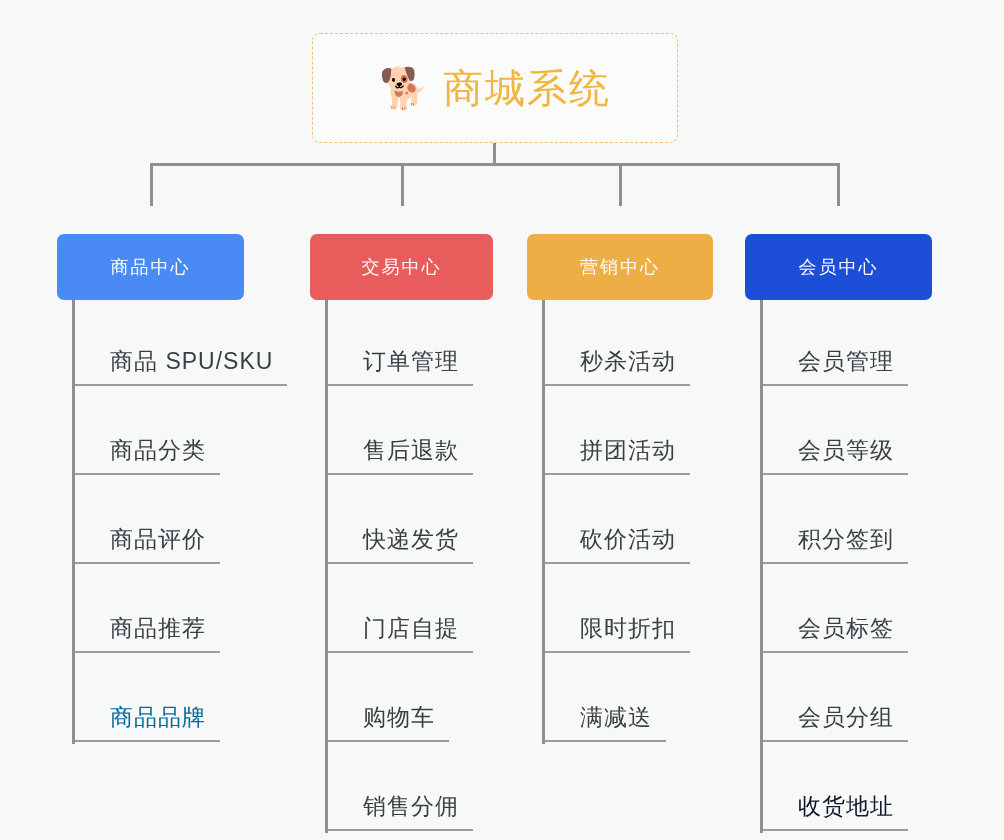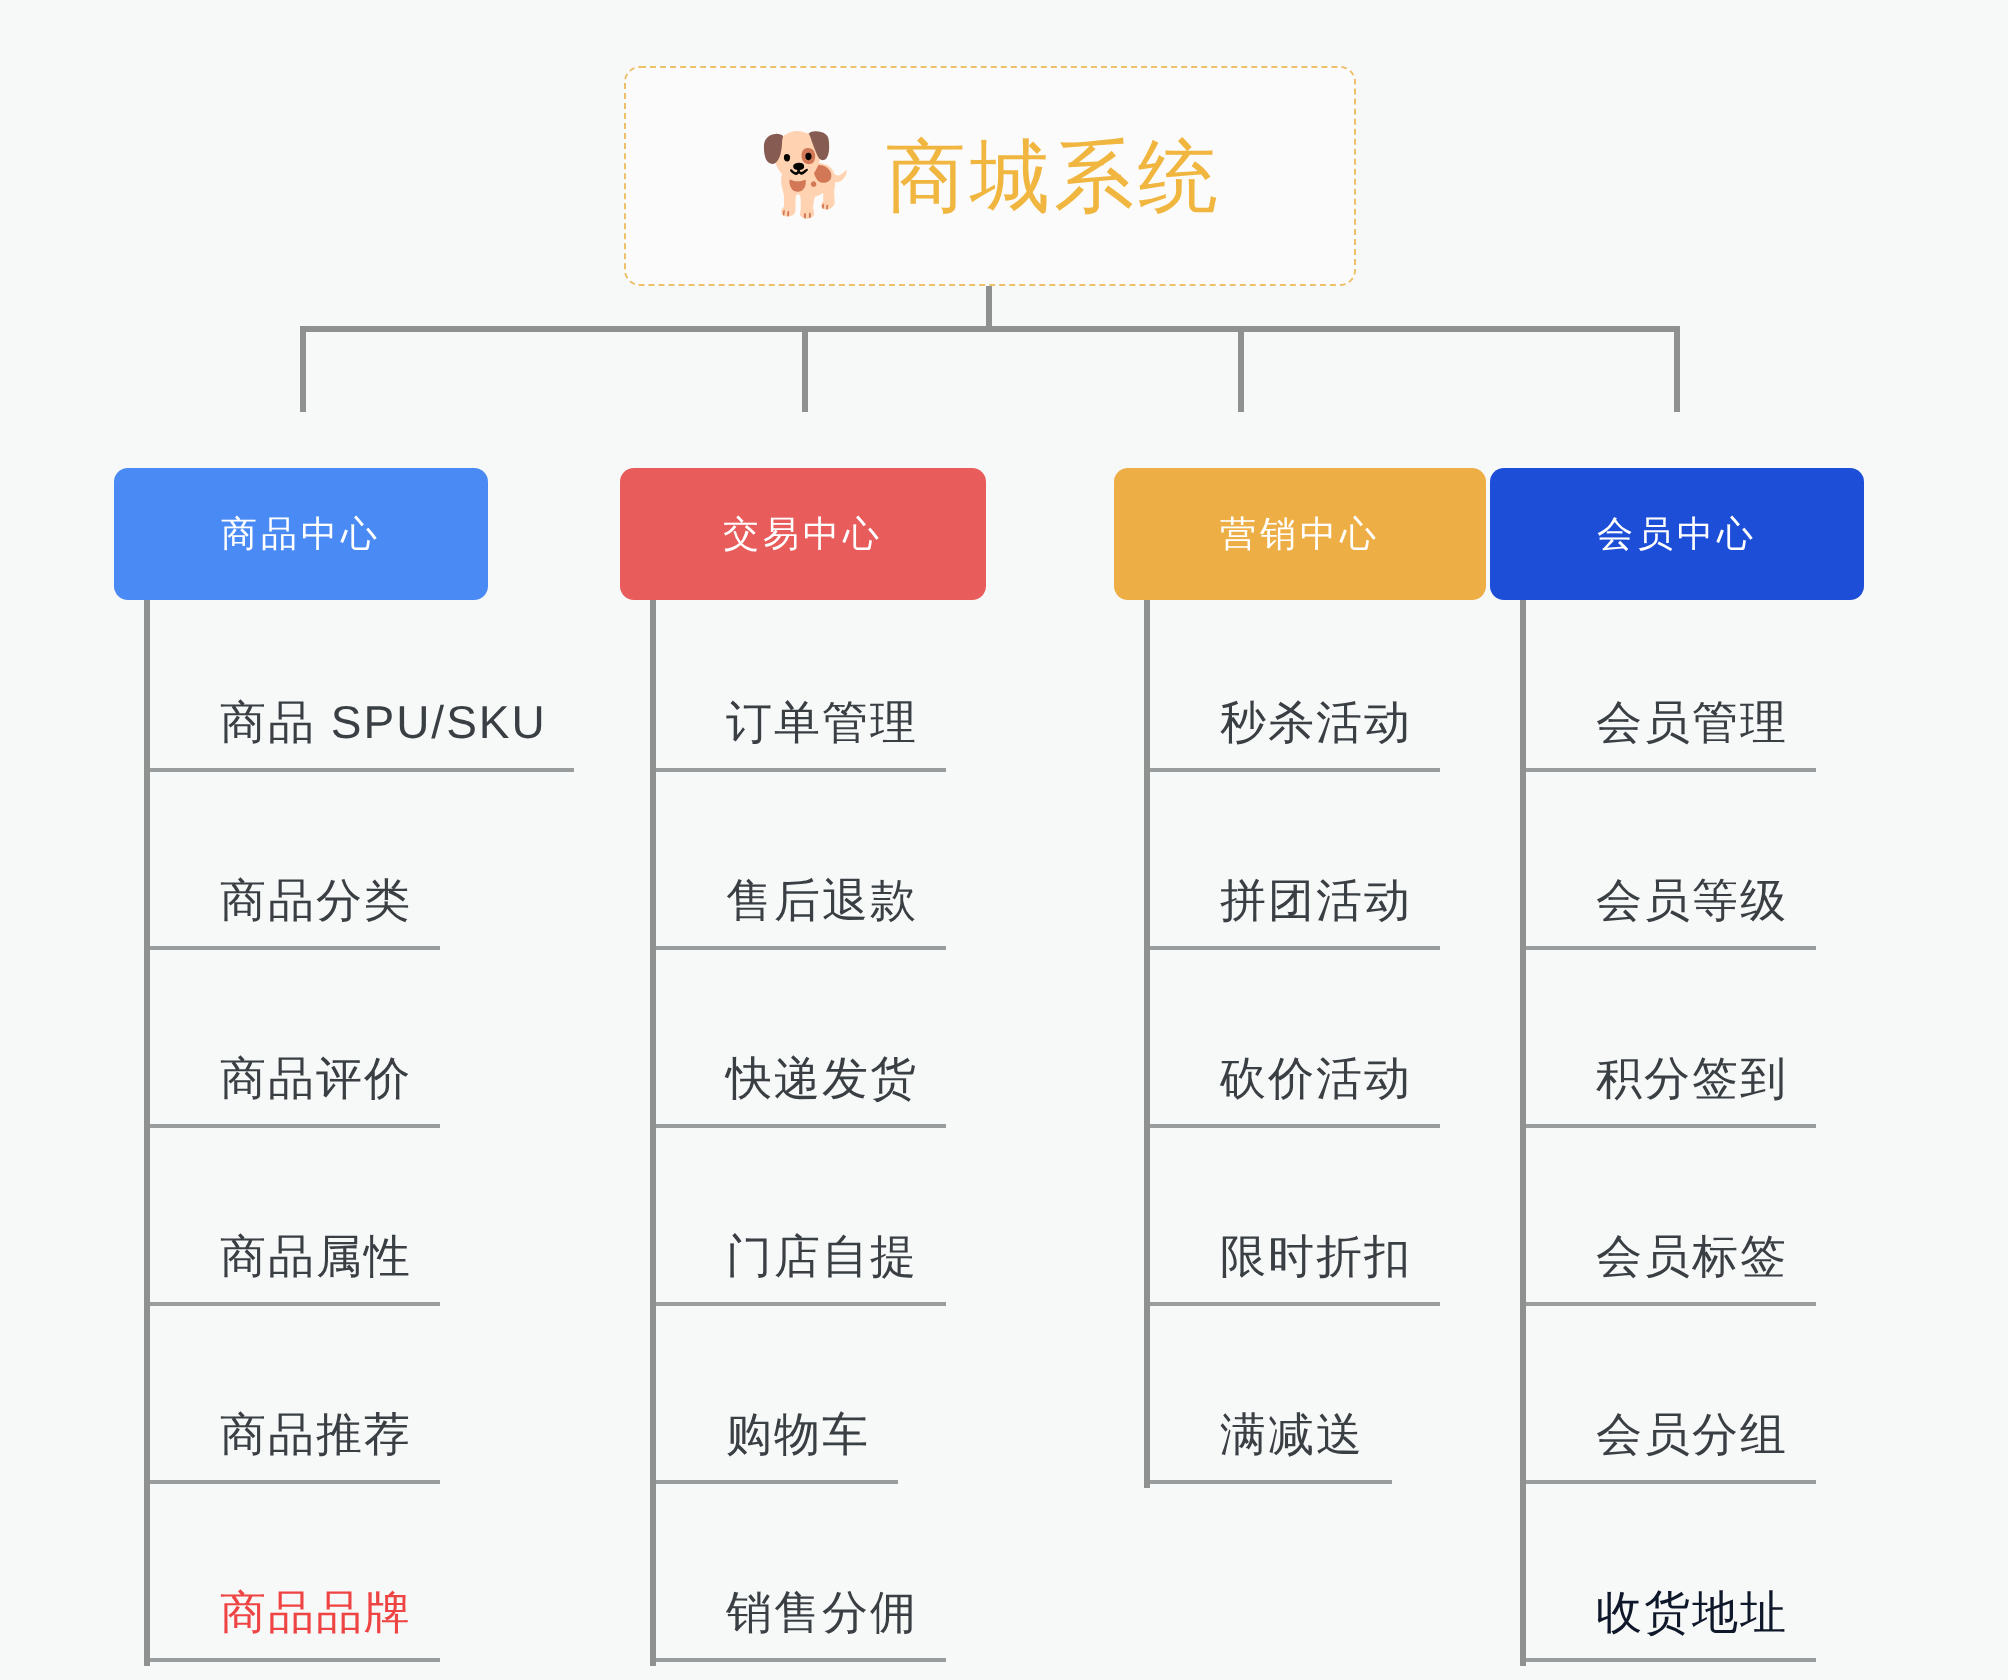--- a/index.html
+++ b/index.html
@@ -78,21 +78,21 @@
   .conn-drop.d3 { left: 619px; }
   .conn-drop.d4 { left: 837px; }
 
   
   .branch {
     position: absolute;
     top: 206px;
   }
   .branch.b1 { left: 57px;  width: 187px; }
   .branch.b2 { left: 310px; width: 183px; }
-  .branch.b3 { left: 557px; width: 186px; }
+  .branch.b3 { left: 527px; width: 186px; }
   .branch.b4 { left: 745px; width: 187px; }
 
   .branch-header {
     box-sizing: border-box;
     width: 100%;
     height: 66px;
     border-radius: 7px;
     display: flex;
     align-items: center;
     justify-content: center;
@@ -162,27 +162,24 @@
       <div class="leaf">
           <span class="leaf-label" style="color: rgb(58, 63, 68); border-bottom-color: rgb(154, 157, 157);">商品 SPU/SKU</span>
         </div>
       <div class="leaf">
           <span class="leaf-label" style="color: rgb(58, 63, 68); border-bottom-color: rgb(154, 157, 157);">商品分类</span>
         </div>
       <div class="leaf">
           <span class="leaf-label" style="color: rgb(58, 63, 68); border-bottom-color: rgb(154, 157, 157);">商品评价</span>
         </div>
       <div class="leaf">
-          <span class="leaf-label" style="color: rgb(58, 63, 68); border-bottom-color: rgb(154, 157, 157);">商品属性</span>
-        </div>
-      <div class="leaf">
           <span class="leaf-label" style="color: rgb(58, 63, 68); border-bottom-color: rgb(154, 157, 157);">商品推荐</span>
         </div>
       <div class="leaf">
-          <span class="leaf-label" style="color: #ef4444; border-bottom-color: rgb(154, 157, 157); font-family: Liberation Serif, serif;">商品品牌</span>
+          <span class="leaf-label" style="color: #0369a1; border-bottom-color: rgb(154, 157, 157); font-family: Liberation Serif, serif;">商品品牌</span>
         </div>
     </div>
   </div>
 
   <div class="branch b2">
     <div class="branch-header" style="background-color: rgb(232, 92, 92);">交易中心</div>
     <div class="branch-children" style="border-left-color: rgb(142, 145, 144);">
       <div class="leaf">
           <span class="leaf-label" style="color: rgb(58, 63, 68); border-bottom-color: rgb(154, 157, 157);">订单管理</span>
         </div>

